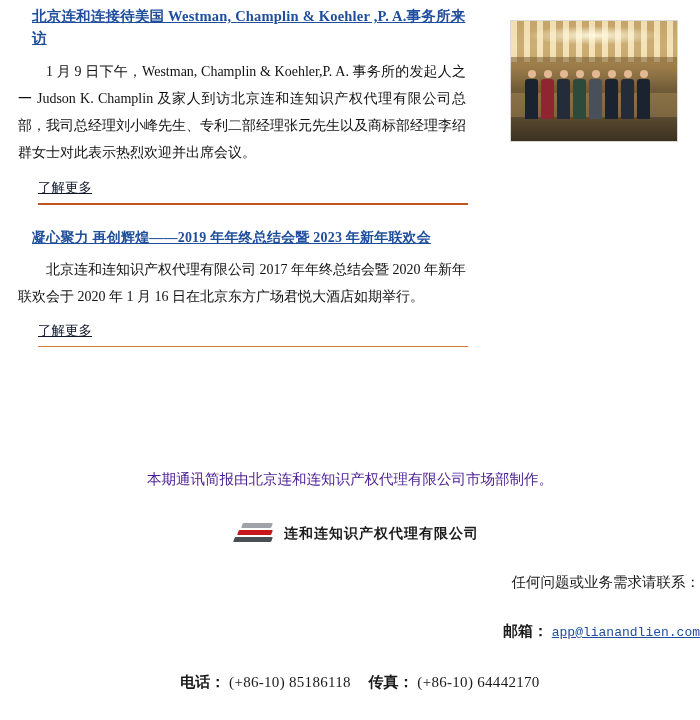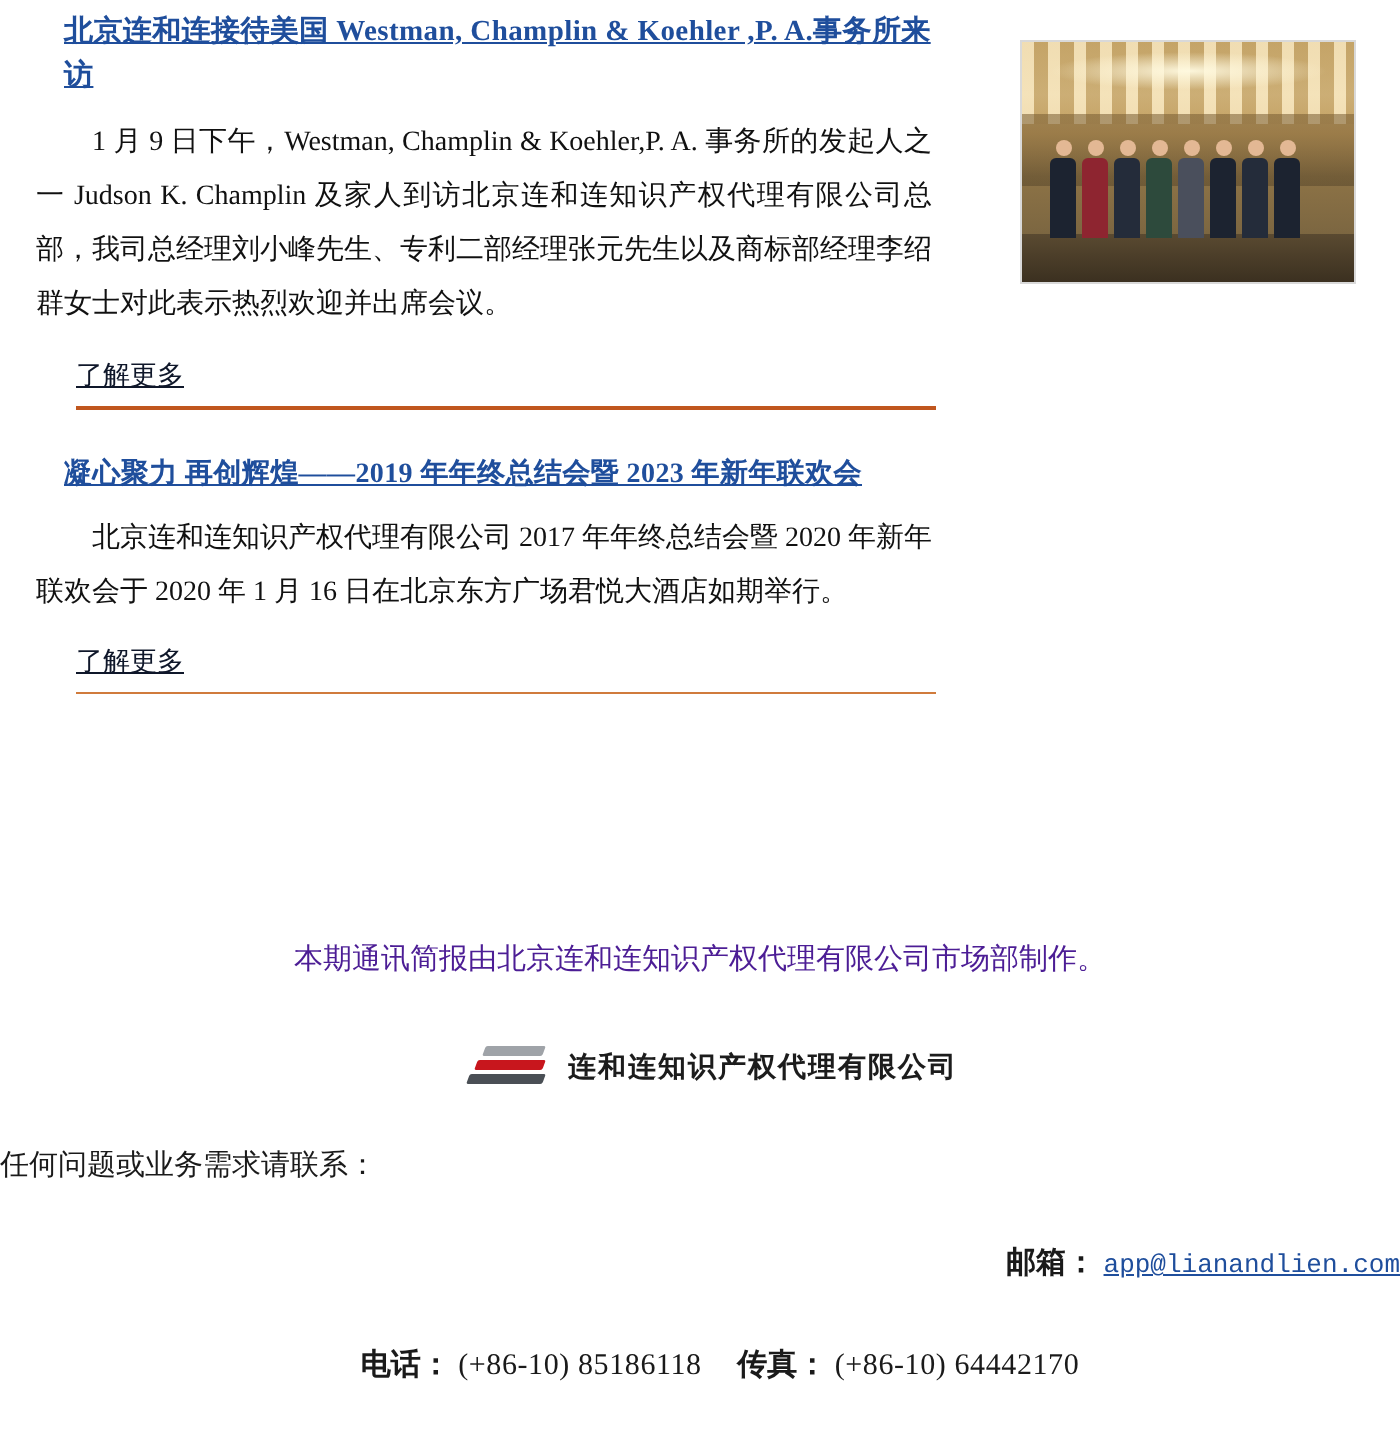--- a/index.html
+++ b/index.html
@@ -214,21 +214,21 @@
   .logo-mark .b2 { top: 9px;  left: 6px;  width: 34px; background: #c8161d; }
   .logo-mark .b3 { top: 16px; left: 2px;  width: 38px; background: #4a4f55; }
   .logo-text {
     font-family: "Liberation Sans", sans-serif;
     font-size: 14px;
     font-weight: bold;
     letter-spacing: 1px;
     color: #1c1c1c;
   }
   .contact-line {
-    text-align: left;
+    text-align: right;
     font-size: 14.5px;
     margin-top: 30px;
   }
   .mail-line {
     text-align: right;
     font-size: 15px;
     margin-top: 30px;
   }
   .mail-label { font-weight: bold; }
   .mail-link {

